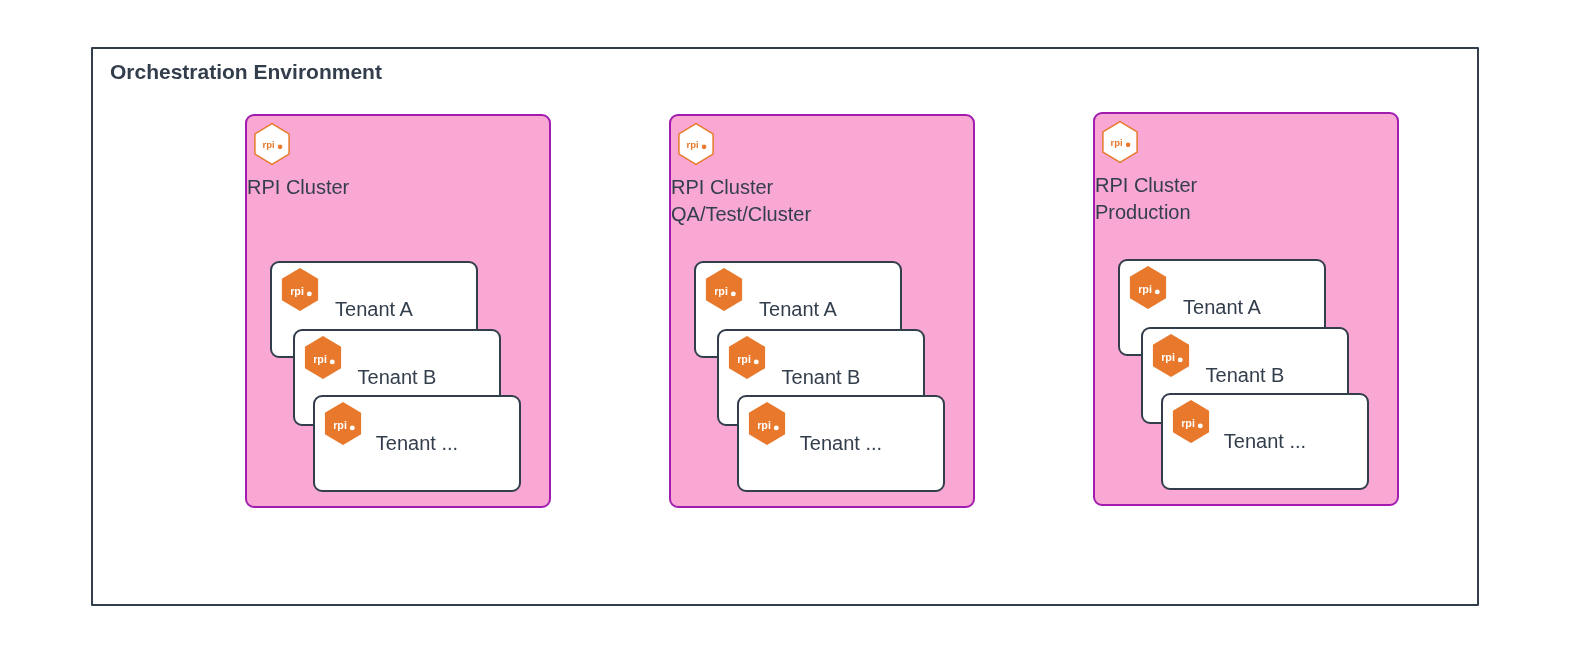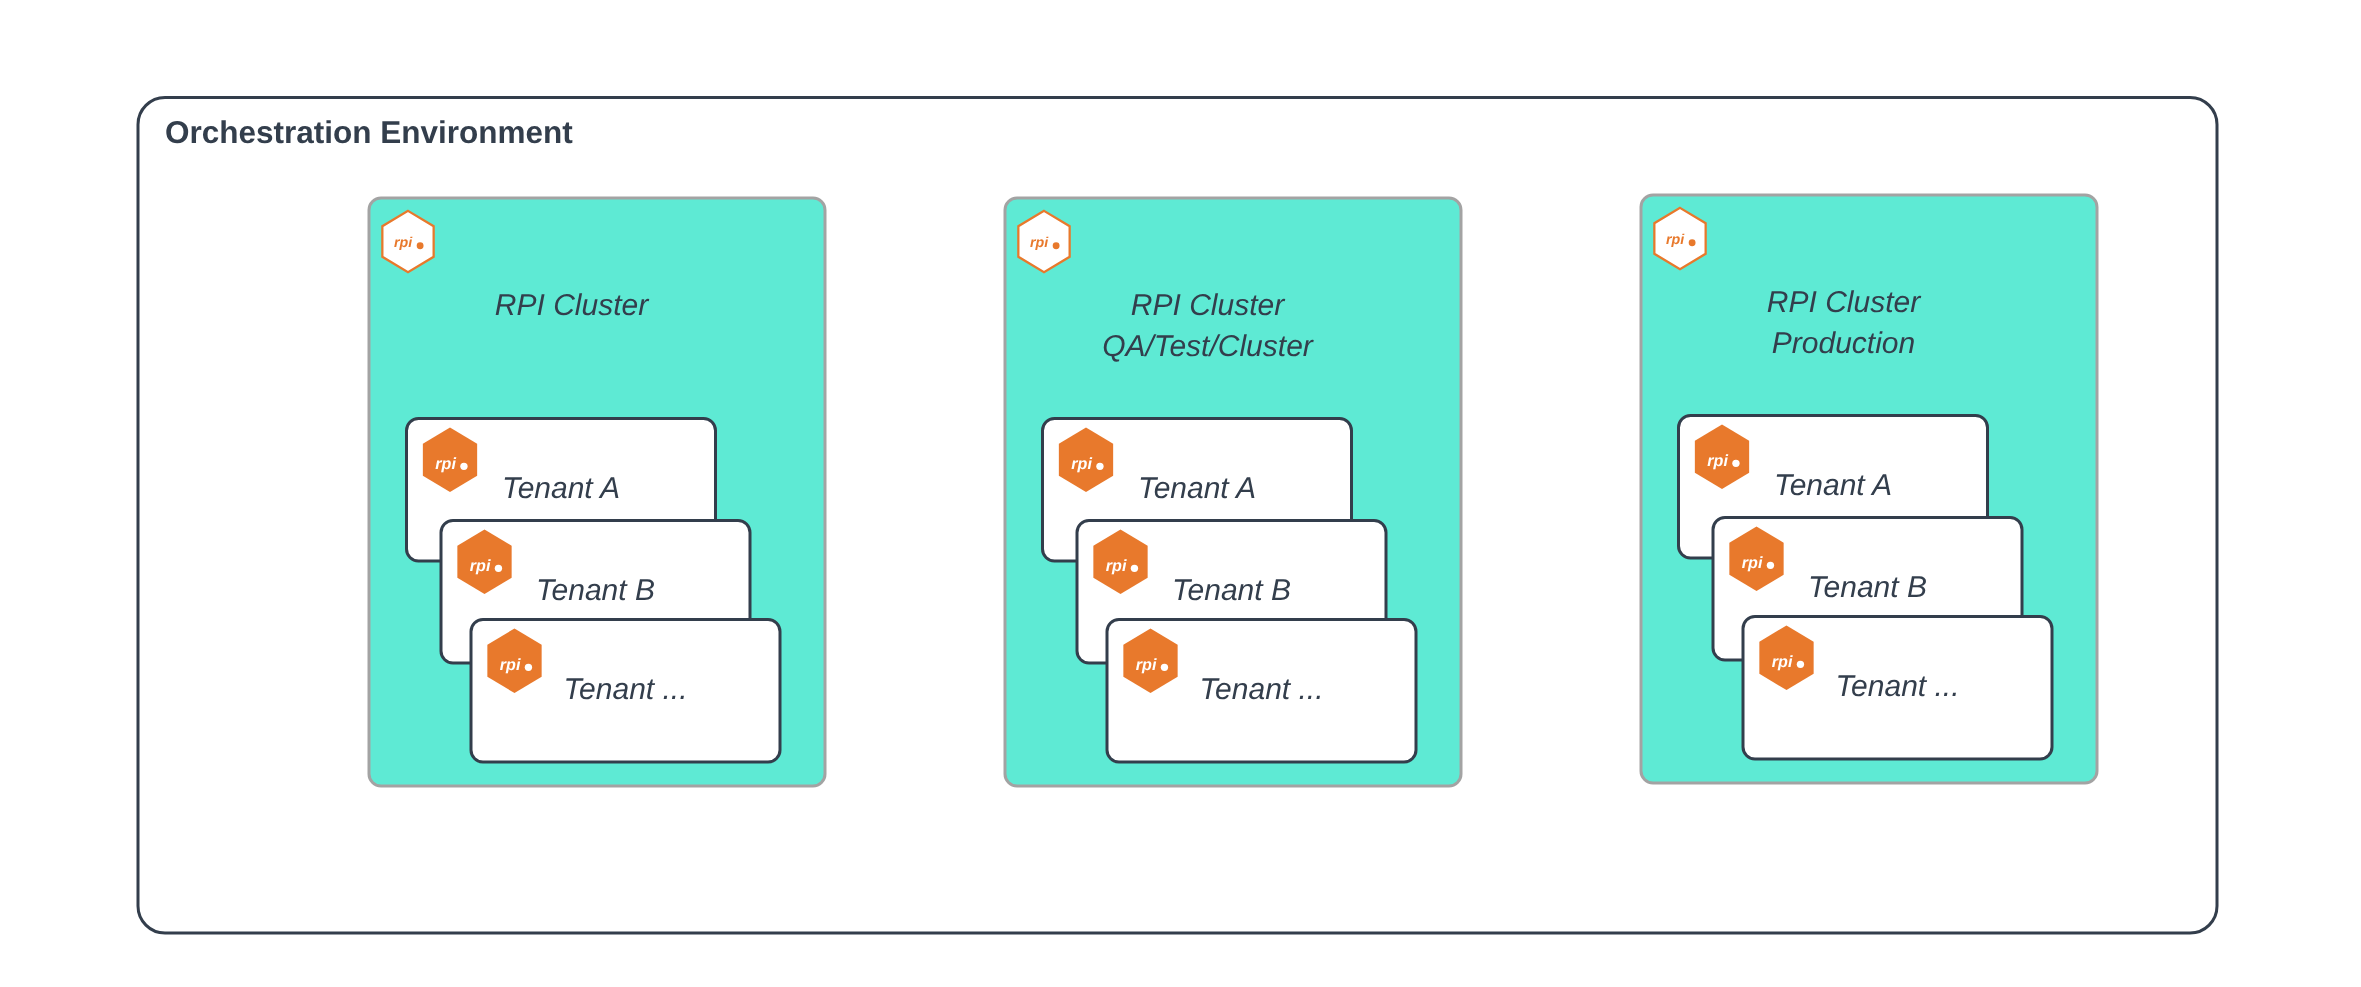--- a/index.html
+++ b/index.html
@@ -15,59 +15,57 @@
     background: #ffffff;
     overflow: hidden;
   }
   .outer-box {
     position: absolute;
     left: 91px;
     top: 47px;
     width: 1384px;
     height: 555px;
     border: 2px solid #333e4c;
-    border-radius: 19px;
-    background: #ffffff;
-    margin-top: 17px;
+    border-radius: 1px;
+    background: #ffffff;
   }
   .outer-title {
     position: absolute;
     left: 17px;
     top: 11px;
     font-size: 21px;
     font-weight: bold;
     color: #333e4c;
     white-space: nowrap;
   }
   .cluster {
     position: absolute;
     top: 114px;
     width: 302px;
     height: 390px;
-    border: 2px solid #a3a3a3;
+    border: 2px solid #a21caf;
     border-radius: 9px;
-    background: #5eead4;
-    font-style: italic;
+    background: #f9a8d4;
   }
   .cluster-1 { left: 245px; }
   .cluster-2 { left: 669px; }
   .cluster-3 { left: 1093px; }
   .cluster-badge {
     position: absolute;
     left: 6px;
     top: 5px;
     width: 38px;
     height: 46px;
   }
   .cluster-label {
     position: absolute;
     top: 58px;
     left: 0;
     right: 34px;
-    text-align: center;
+    text-align: left;
     font-size: 20px;
     line-height: 27px;
     color: #333e4c;
   }
   .tenant {
     position: absolute;
     width: 204px;
     height: 93px;
     border: 2px solid #333e4c;
     border-radius: 9px;

